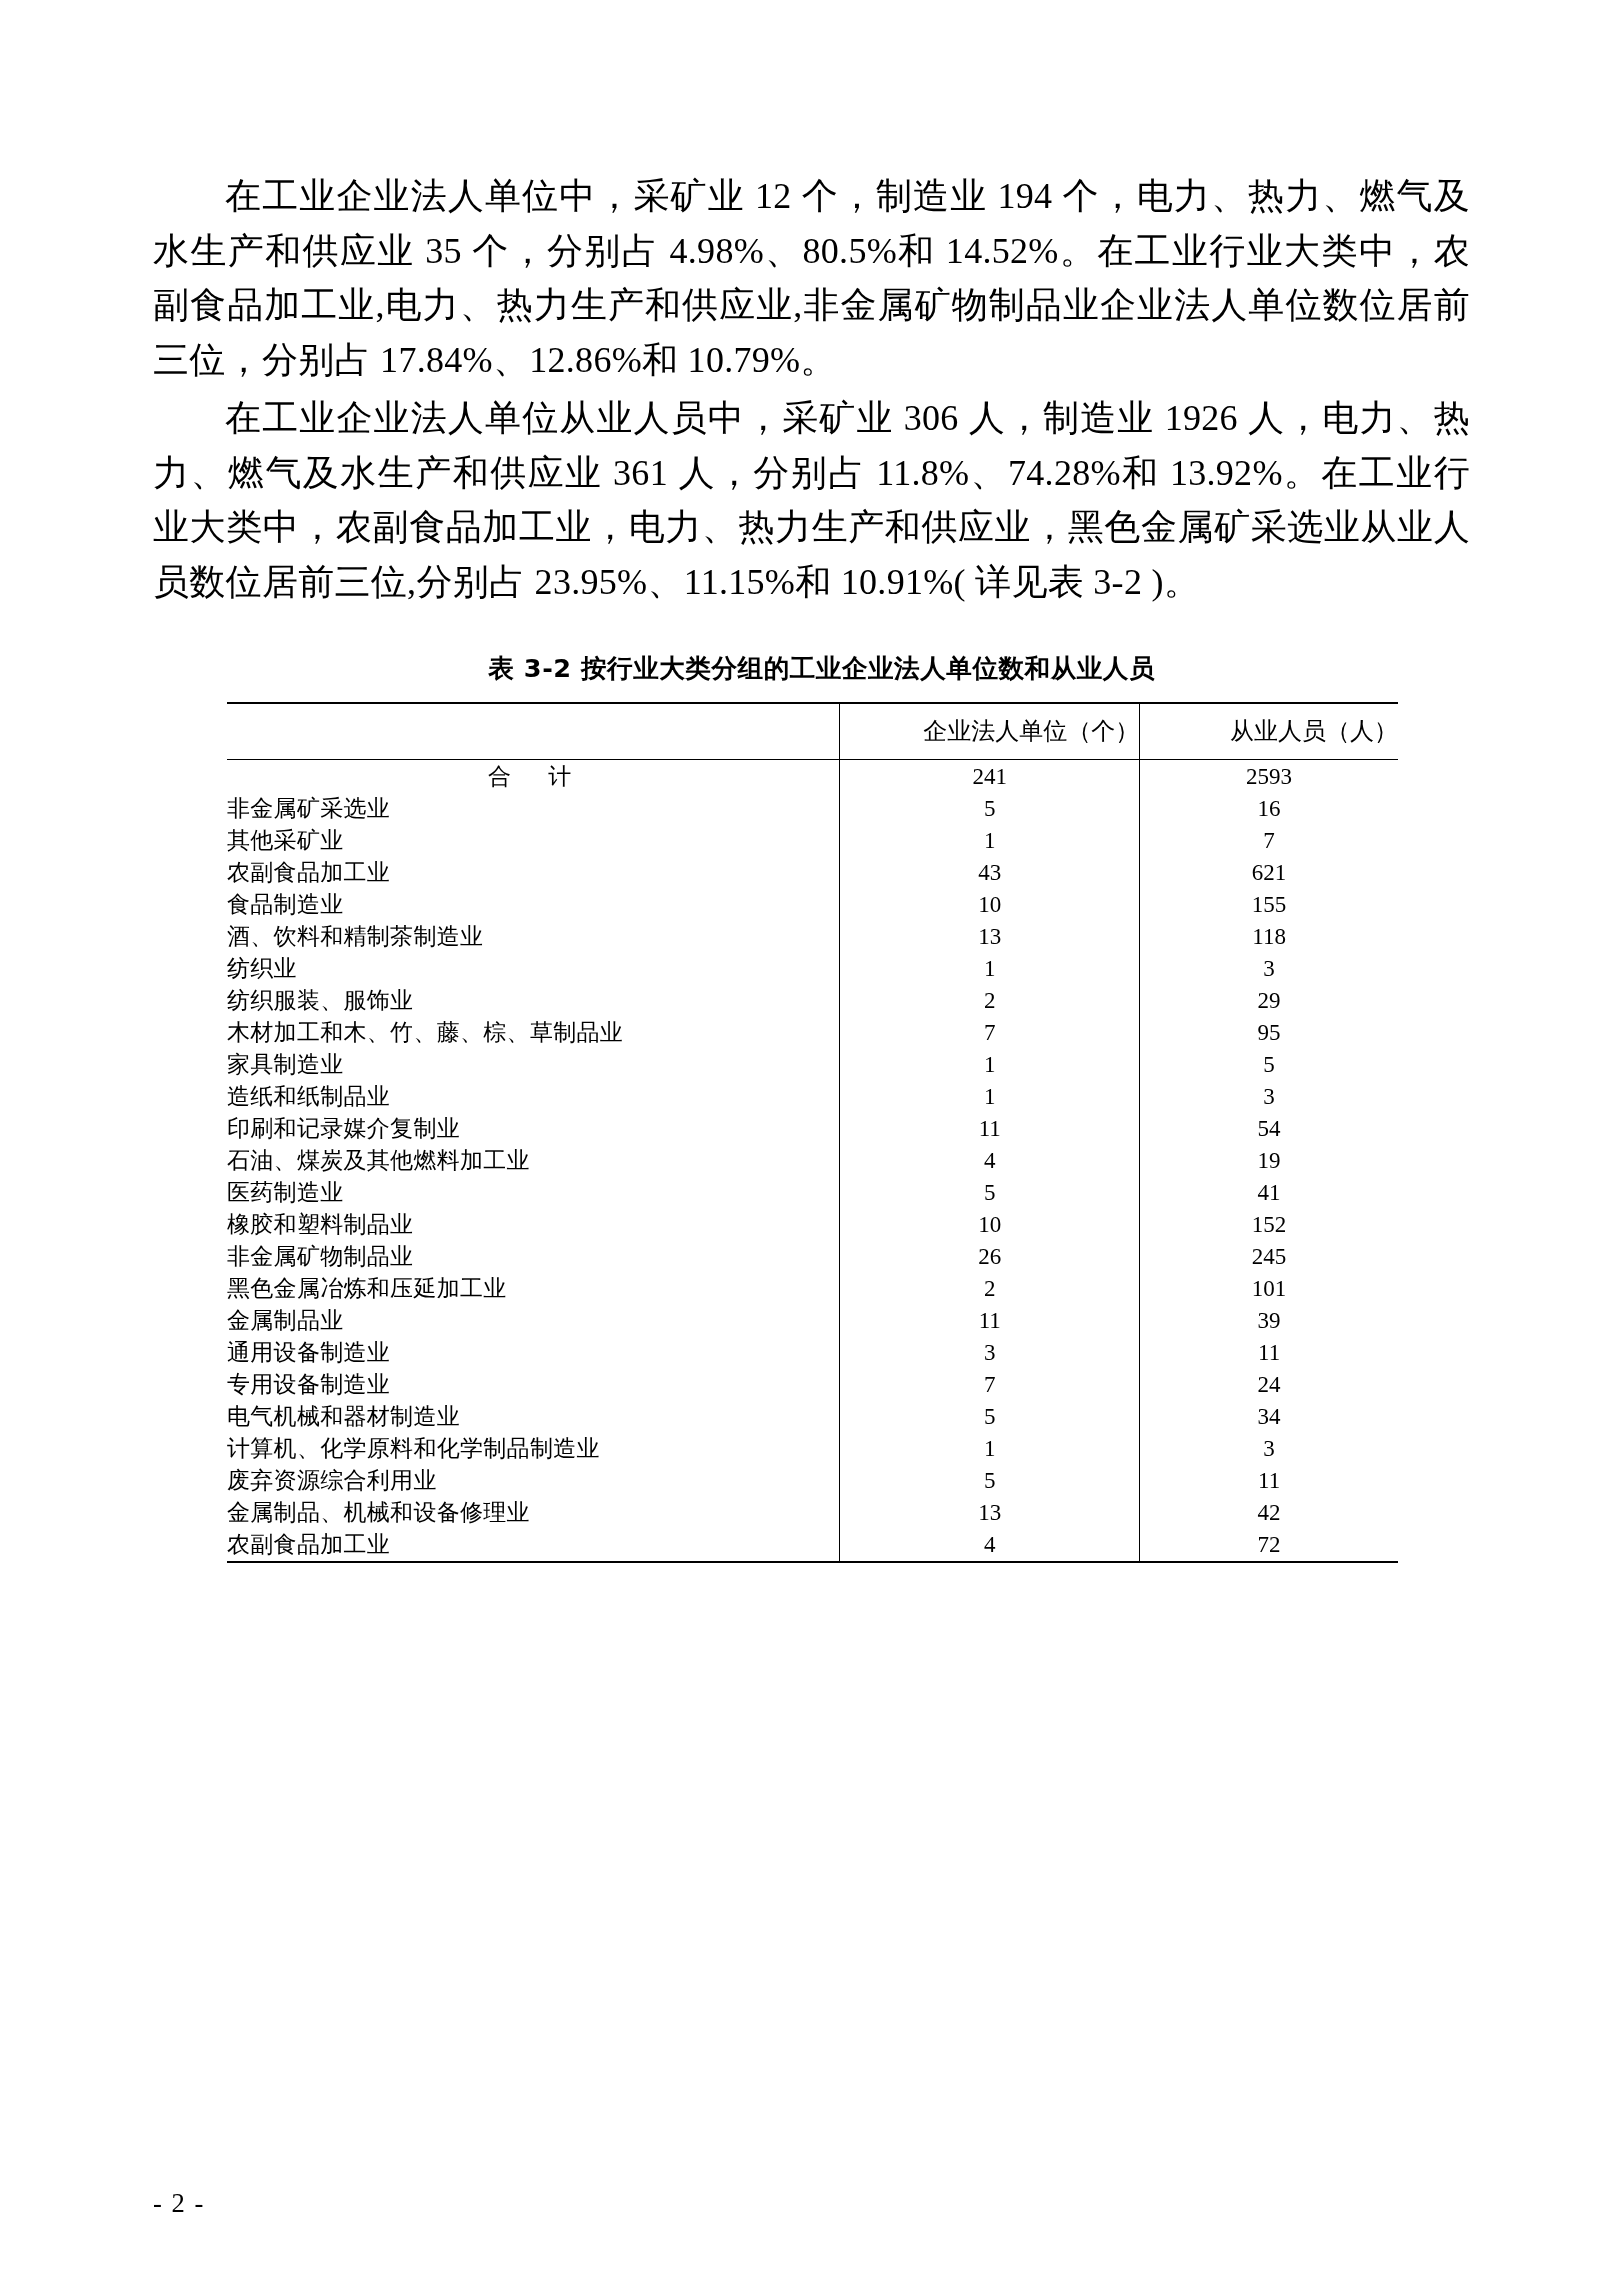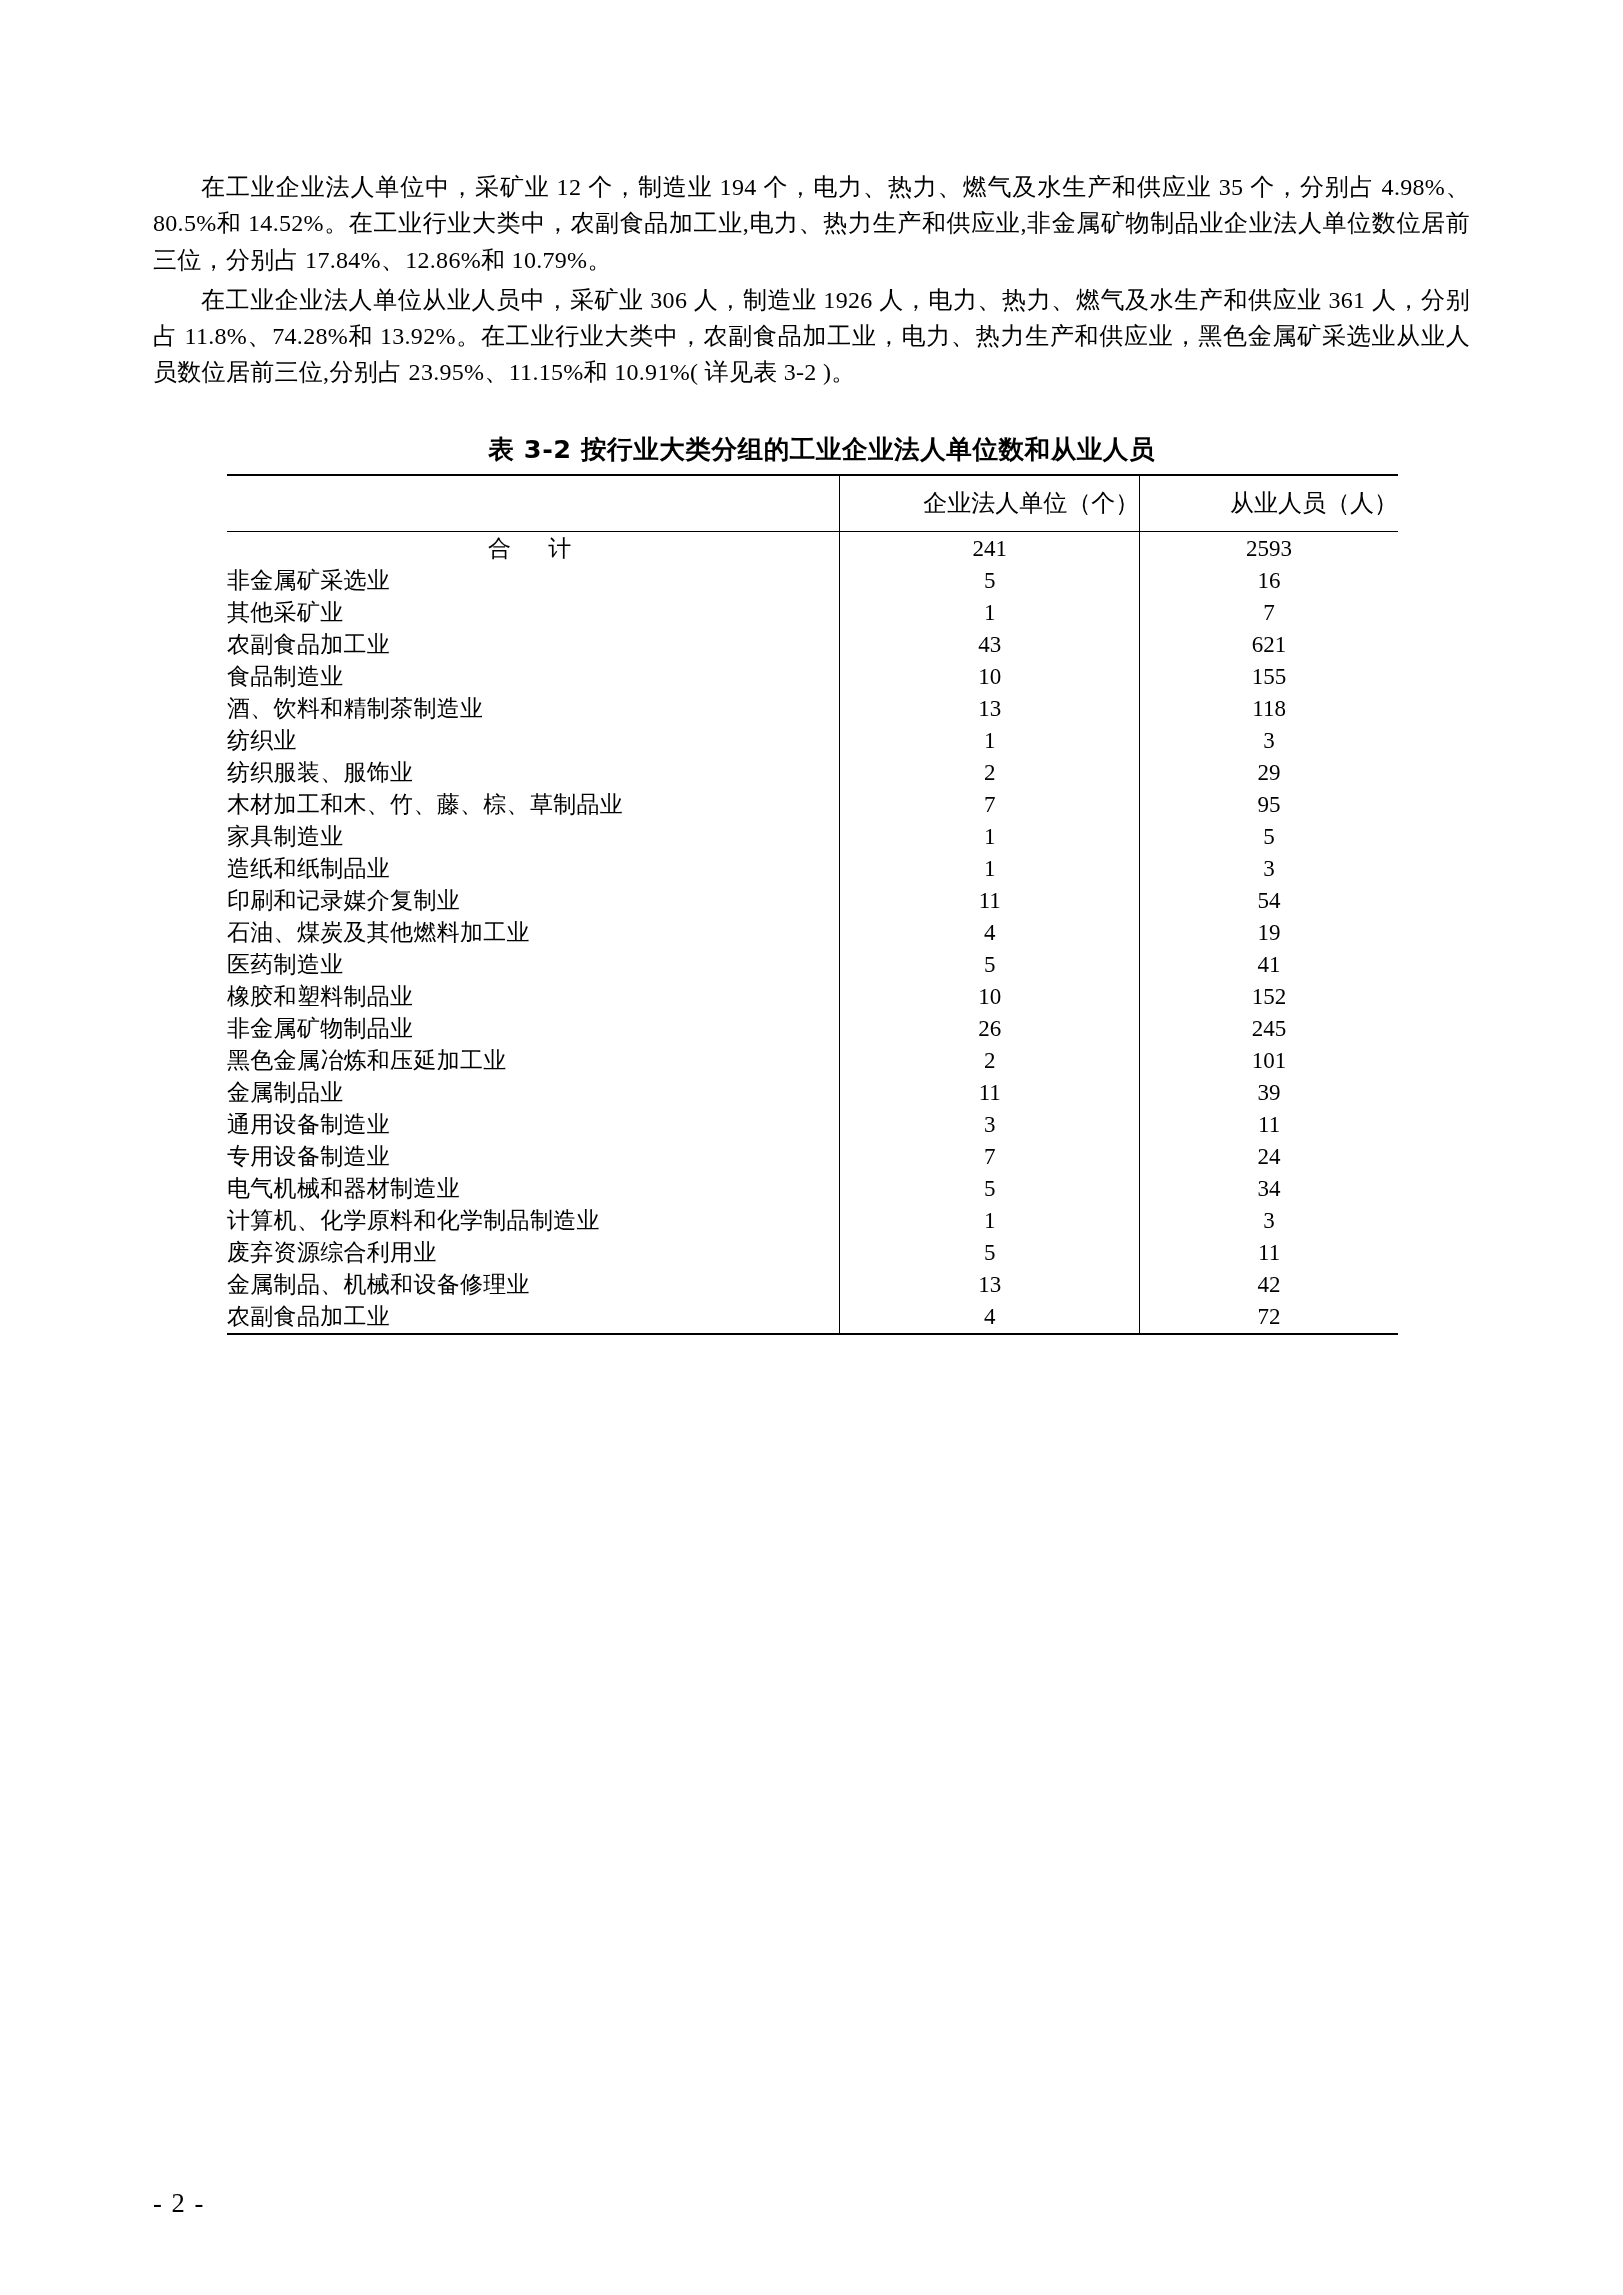--- a/index.html
+++ b/index.html
@@ -16,40 +16,40 @@
   }
   .page {
     position: absolute;
     left: 0; top: 0;
     width: 1623px;
     height: 2295px;
     box-sizing: border-box;
     padding: 169px 153px 0 153px;
   }
   .body-text {
-    font-size: 24px;
+    font-size: 36px;
     line-height: 1.52;
     text-align: justify;
     text-justify: inter-ideograph;
     letter-spacing: 0.3px;
   }
   .para {
     text-indent: 2em;
     margin: 0 0 3.1px 0;
   }
   .table-block {
     margin-top: 41px;
   }
   .table-caption {
     font-size: 25.6px;
     font-family: "DejaVu Sans", "Liberation Sans", sans-serif;
     font-weight: bold;
     text-align: center;
     margin-left: 20.4px;
-    margin-bottom: 7px;
+    margin-bottom: 16px;
     letter-spacing: 0.5px;
   }
   table.stat {
     border-collapse: collapse;
     width: 1171px;
     margin-left: 74px;
     font-size: 22.5px;
   }
   table.stat td, table.stat th {
     padding: 0;

